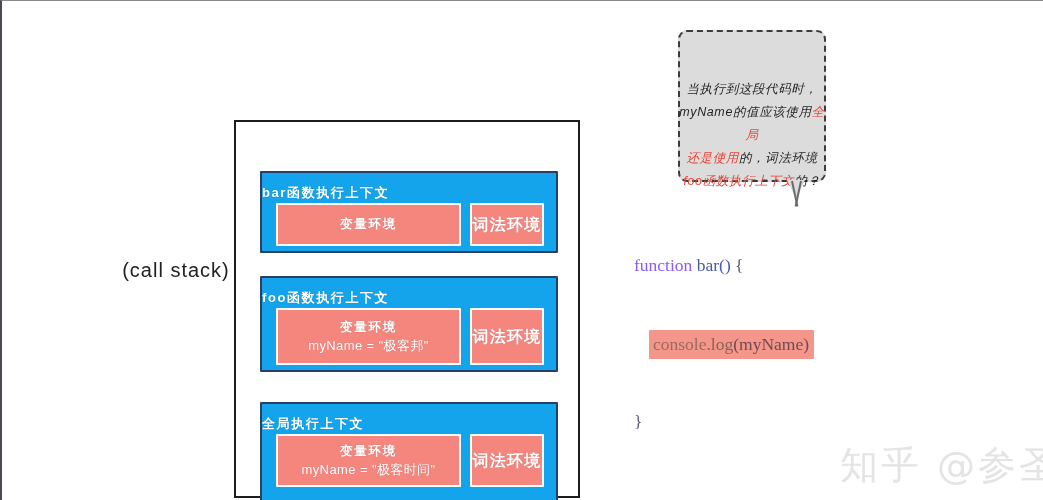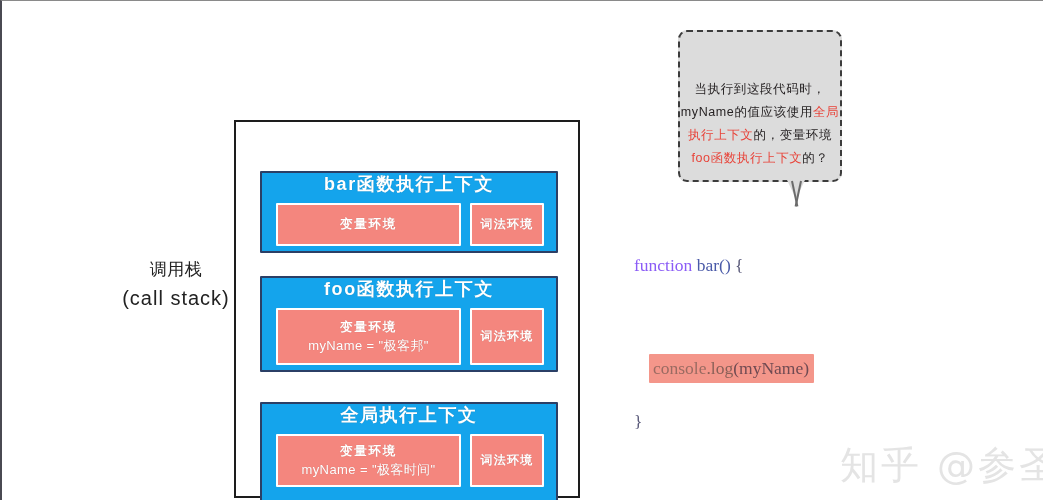--- a/index.html
+++ b/index.html
@@ -59,25 +59,24 @@
     border: 2px solid #2b3f66;
     box-sizing: border-box;
     border-radius: 1px;
   }
   .ctx-frame.bar    { top: 49px;  height: 82px; }
   .ctx-frame.foo    { top: 154px; height: 96px; }
   .ctx-frame.global { top: 280px; height: 103px; }
 
   .ctx-title {
     color: #ffffff;
-    font-size: 18px;
+    font-size: 13px;
     font-weight: bold;
-    text-align: center;
     letter-spacing: 1.6px;
-    padding-top: 3px;
+    padding-top: 12px;
     line-height: 16px;
     text-shadow: 0 0 1px rgba(0,0,0,0.25);
   }
 
   .env-row {
     position: absolute;
     left: 14px;
     right: 12px;
     display: flex;
     justify-content: space-between;
@@ -107,33 +106,34 @@
     font-weight: bold;
     letter-spacing: 1.8px;
     text-shadow: 0 0 1px rgba(0,0,0,0.2);
   }
   .env-box .ln2 {
     font-size: 13px;
     letter-spacing: 0.4px;
     margin-top: 1px;
     text-shadow: 0 0 1px rgba(0,0,0,0.2);
   }
-  .env-box.lex .ln1 { font-size: 12px; letter-spacing: 1.2px; }
+  .env-box.lex .ln1 { font-size: 16px; letter-spacing: 1.2px; }
 
   
   .bubble {
     position: absolute;
     left: 676px;
     top: 29px;
-    width: 164px;
+    width: 148px;
     height: 152px;
     background: #dcdcdc;
     border: 2px dashed #3c3c3c;
     border-radius: 9px;
     box-sizing: border-box;
+    font-style: italic;
   }
   .bubble-text {
     position: absolute;
     left: -4px;
     right: -4px;
     top: 46px;
     text-align: center;
     font-size: 12.5px;
     line-height: 23px;
     color: #231f20;
@@ -180,21 +180,20 @@
   .tok-log     { color: #8f8f5a; }
   .tok-args    { color: #3a3f6e; }
   .tok-punc    { color: #5a5a7a; }
 
   .hl-line {
     display: inline-block;
     background: #f4968a;
     padding: 1px 5px 2px 4px;
     margin-left: 15px;
     border-radius: 1px;
-    margin-top: 24px;
   }
   .hl-line .tok-console { color: #9b6b62; }
   .hl-line .tok-log     { color: #8a6058; }
   .hl-line .tok-args    { color: #6f4a52; }
 
   
   .watermark {
     position: absolute;
     left: 838px;
     top: 439px;
@@ -213,21 +212,20 @@
     letter-spacing: 1px;
     white-space: nowrap;
   }
 </style>
 </head>
 <body>
 
 <div id="canvas">
 
   <div class="callstack-label">
-    <span class="zh">调用栈</span>
     <span class="en">(call stack)</span>
   </div>
 
   <div class="stack-box">
 
     <div class="ctx-frame bar">
       <div class="ctx-title">bar函数执行上下文</div>
       <div class="env-row">
         <div class="env-box var">
           <span class="ln1">变量环境</span>
@@ -263,21 +261,21 @@
         </div>
       </div>
     </div>
 
   </div>
 
   <div class="bubble">
     <div class="bubble-text">
       <div><span>当执行到这段代码时，</span></div>
       <div><span>myName的值应该使用</span><span class="hl">全局</span></div>
-      <div><span class="hl">执行上下文</span><span>的，变量环境</span></div>
+      <div><span class="hl">还是使用</span><span>的，词法环境</span></div>
       <div><span class="hl">foo函数执行上下文</span><span>的？</span></div>
     </div>
   </div>
   <div class="bubble-tail"></div>
   <div class="tail-line-a"></div>
   <div class="tail-line-b"></div>
 
   <div class="code">
     <div class="line"><span class="tok-kw">function</span> <span class="tok-fn">bar()</span> <span class="tok-punc">{</span></div>
     <div class="line"><span class="hl-line"><span class="tok-console">console</span><span class="tok-log">.log</span><span class="tok-args">(myName)</span></span></div>

